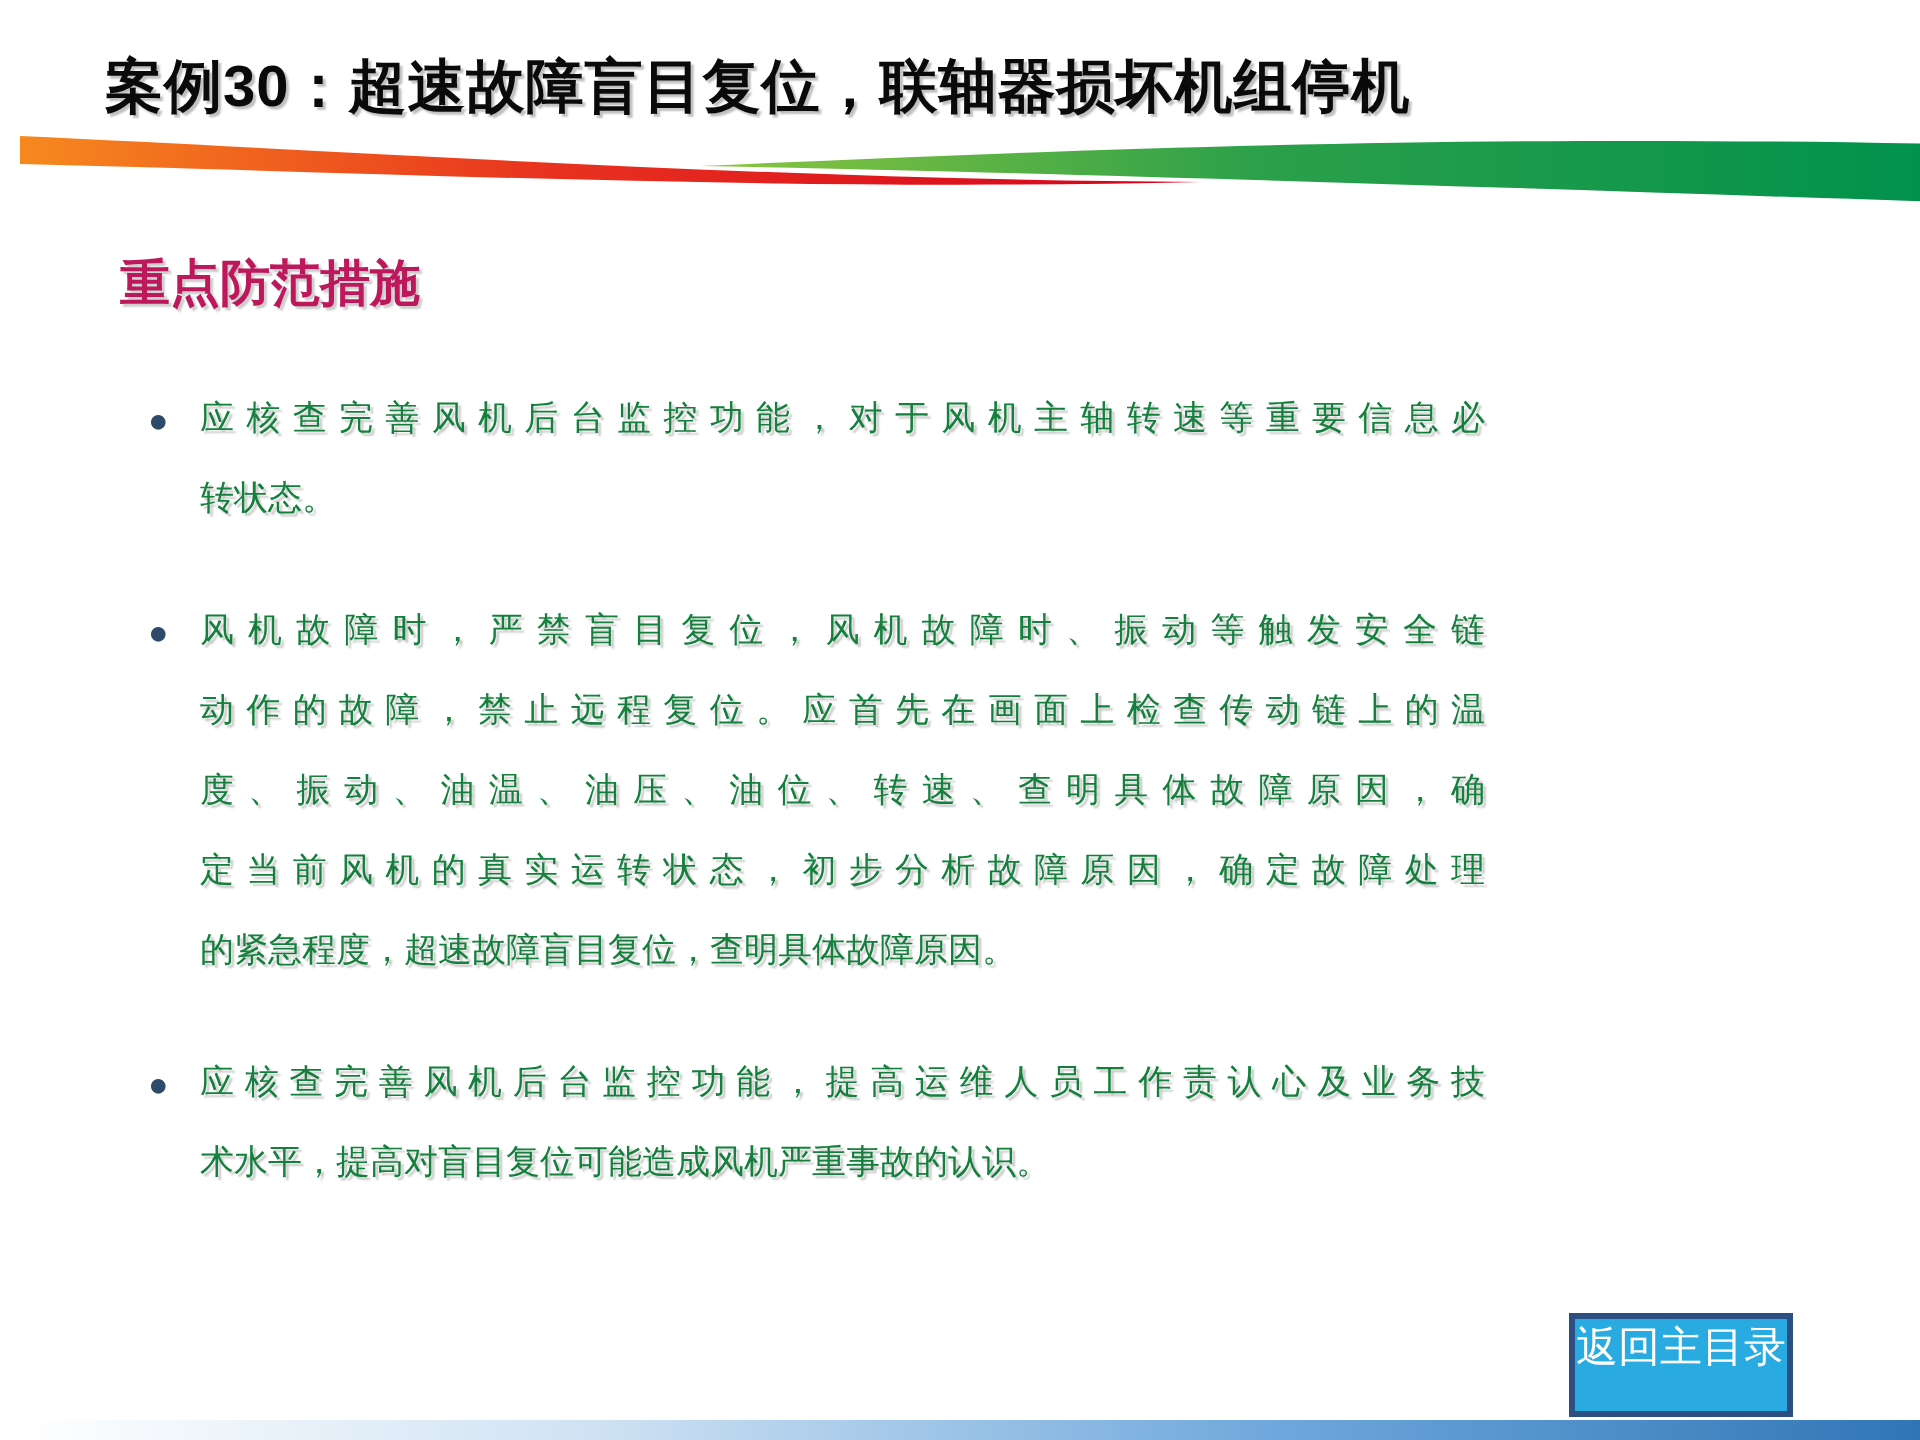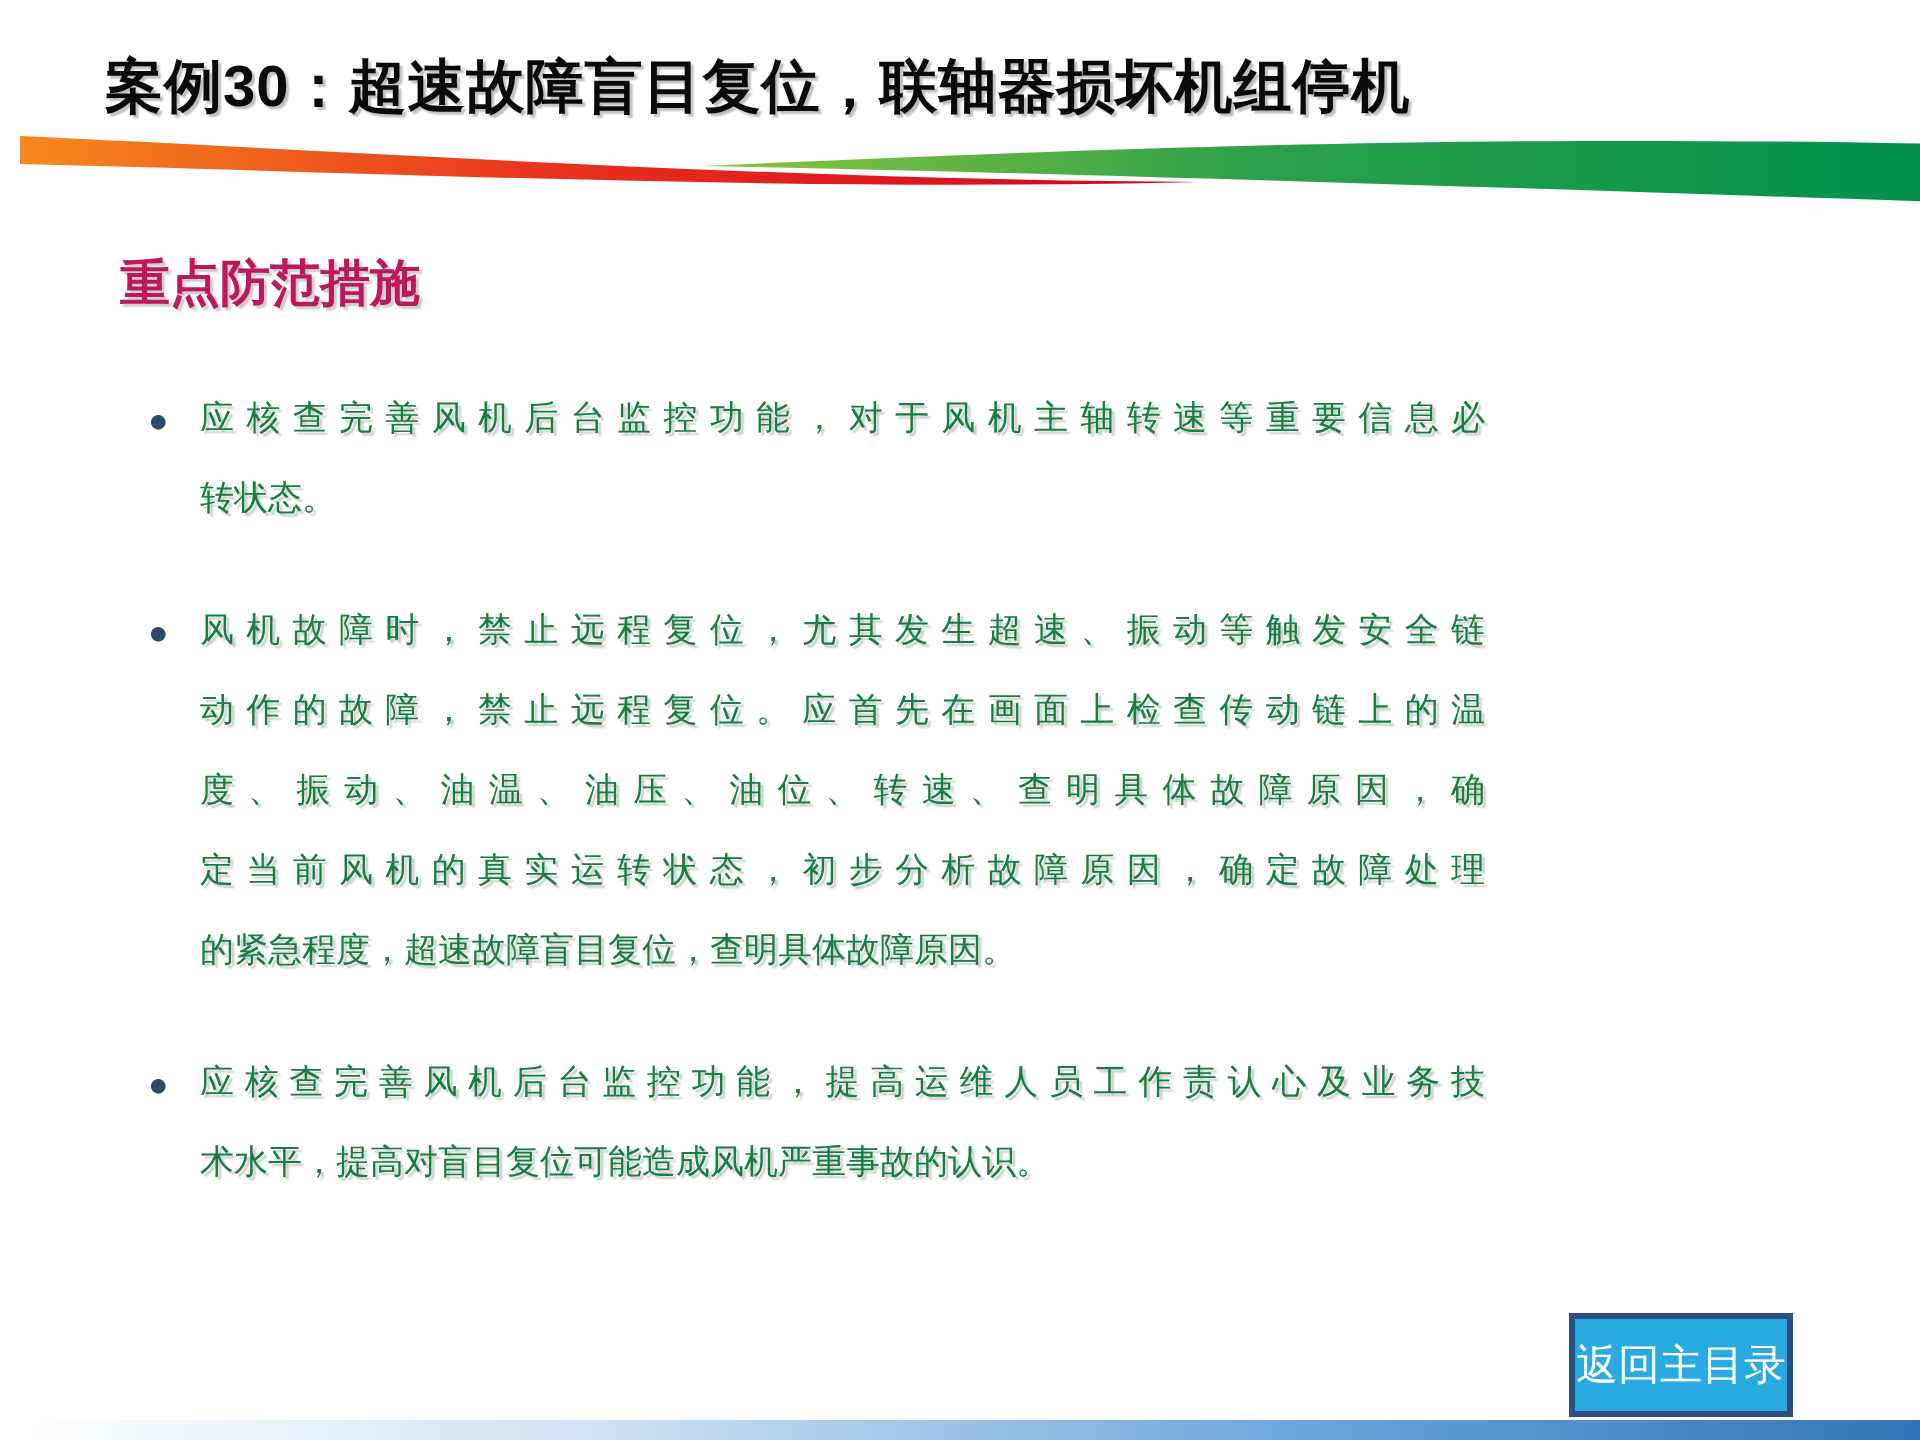--- a/index.html
+++ b/index.html
@@ -81,21 +81,20 @@
   .back-button {
     position: absolute;
     left: 1549px;
     top: 1313px;
     width: 224px;
     height: 104px;
     box-sizing: border-box;
     background: #29abe2;
     border: 6px solid #2d4e81;
     display: flex;
-    align-items: center;
     justify-content: center;
     cursor: pointer;
   }
   .back-button span {
     font-family: "Liberation Serif", "DejaVu Serif", serif;
     font-size: 42px;
     color: #ffffff;
     white-space: nowrap;
   }
   .footer-bar {
@@ -136,21 +135,21 @@
   <div class="content">
 
     <div class="bullet-block">
       <span class="bullet-dot">●</span>
       <div class="line j">应核查完善风机后台监控功能，对于风机主轴转速等重要信息必</div>
       <div class="line">转状态。</div>
     </div>
 
     <div class="bullet-block">
       <span class="bullet-dot">●</span>
-      <div class="line j">风机故障时，禁止远程复位，尤其发生超速、振动等触发安全链</div>
+      <div class="line j">风机故障时，严禁盲目复位，风机故障时、振动等触发安全链</div>
       <div class="line j">动作的故障，禁止远程复位。应首先在画面上检查传动链上的温</div>
       <div class="line j">度、振动、油温、油压、油位、转速、查明具体故障原因，确</div>
       <div class="line j">定当前风机的真实运转状态，初步分析故障原因，确定故障处理</div>
       <div class="line">的紧急程度，超速故障盲目复位，查明具体故障原因。</div>
     </div>
 
     <div class="bullet-block">
       <span class="bullet-dot">●</span>
       <div class="line j">应核查完善风机后台监控功能，提高运维人员工作责认心及业务技</div>
       <div class="line">术水平，提高对盲目复位可能造成风机严重事故的认识。</div>

